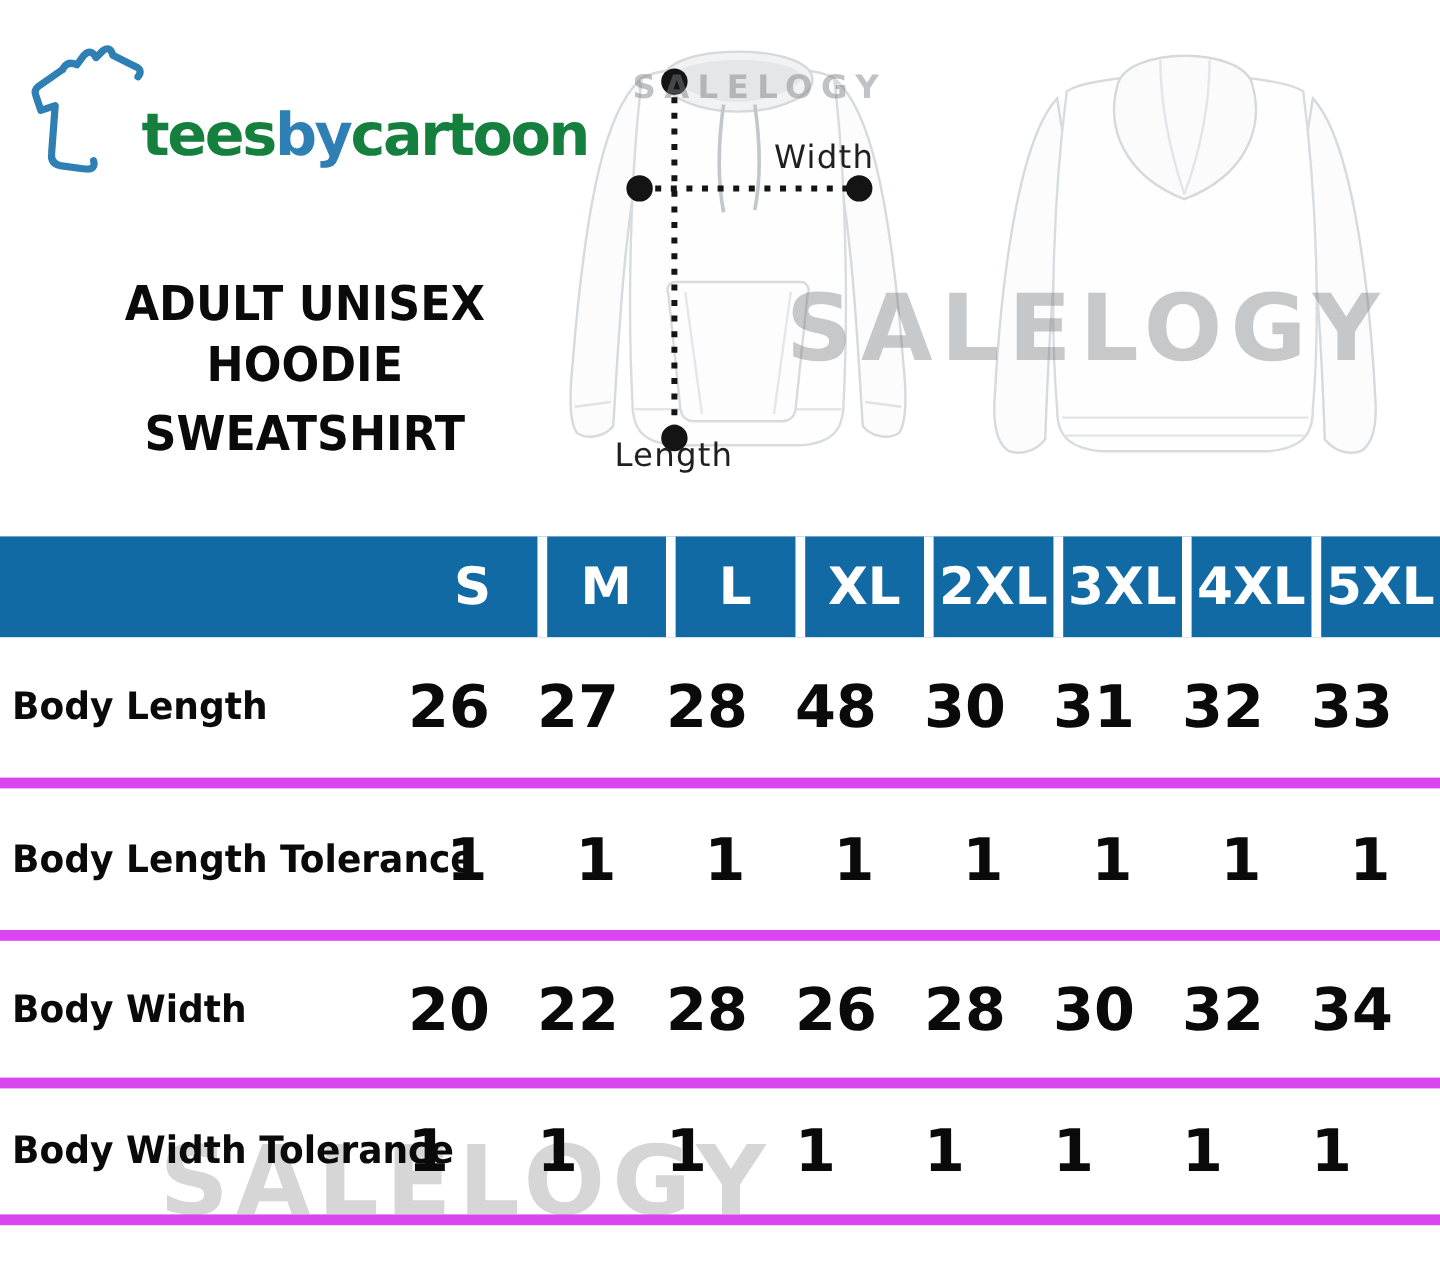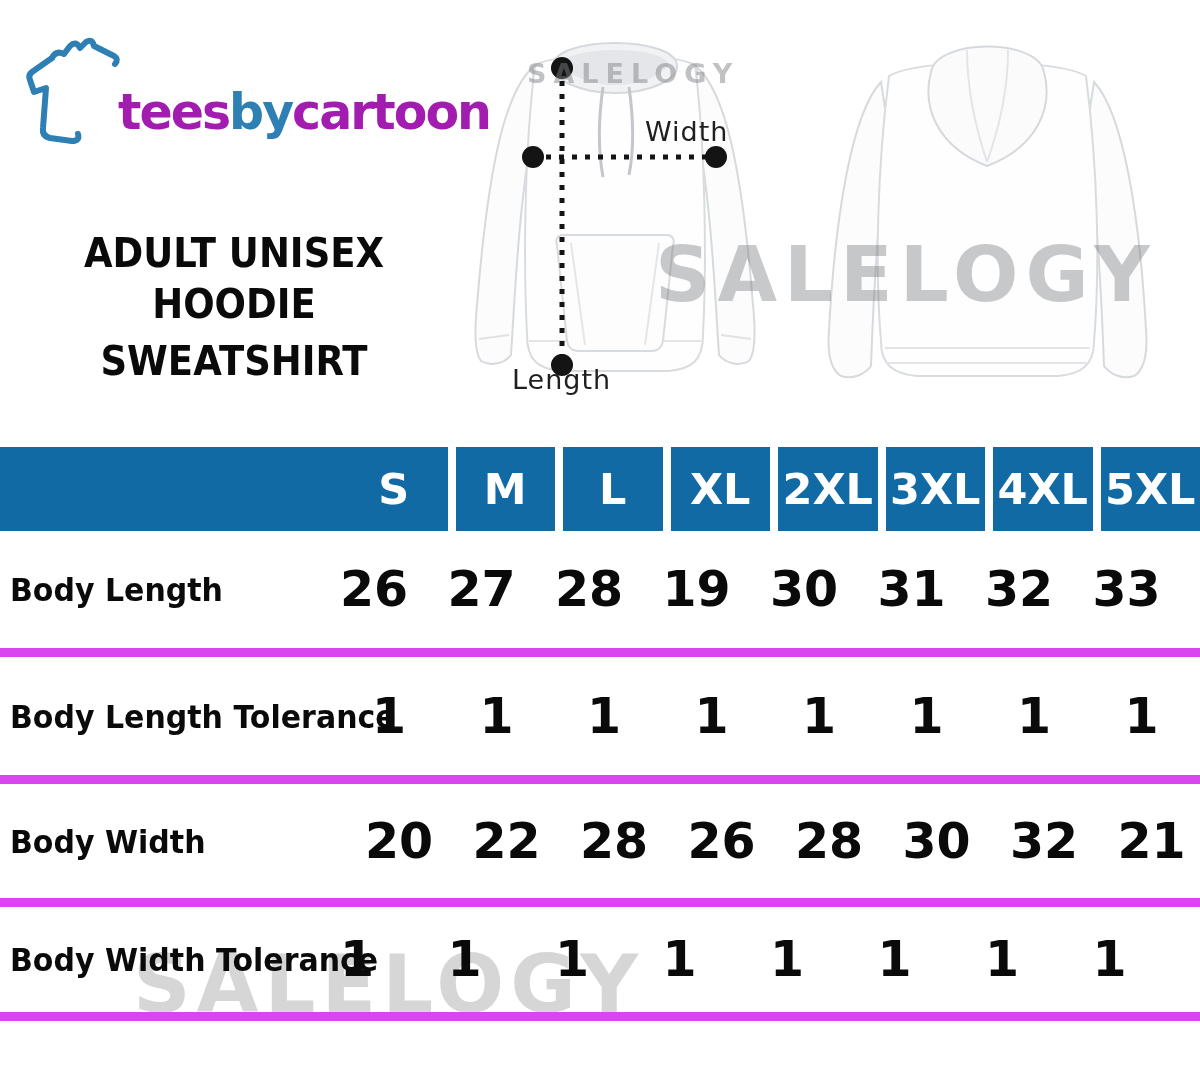--- a/index.html
+++ b/index.html
@@ -7,24 +7,24 @@
     position:relative;width:1200px;height:1067px;overflow:hidden;background:#ffffff;
     font-family:"DejaVu Sans","Liberation Sans",sans-serif;
   }
   
   .logo{position:absolute;left:22px;top:28px;width:450px;height:120px;}
   .logo svg{position:absolute;left:0;top:-2px;}
   .logo-text{
     position:absolute;left:96px;top:56px;font-size:49px;font-weight:bold;
     letter-spacing:-2px;white-space:nowrap;
   }
-  .lg-teal{color:#a21caf;} .lg-blue{color:#2e7fb4;}
+  .lg-teal{color:#15803d;} .lg-blue{color:#2e7fb4;}
   
   .title{
-    position:absolute;left:24px;top:228px;width:420px;text-align:center;
+    position:absolute;left:44px;top:228px;width:420px;text-align:center;
     font-weight:bold;color:#0a0a0a;font-size:37px;line-height:1.42;
     letter-spacing:0px;
   }
   .title .t-line{transform:scaleY(1.08);}
   
   .hoodie-front{position:absolute;left:455px;top:5px;width:320px;height:405px;}
   .hoodie-back{position:absolute;left:815px;top:10px;width:345px;height:400px;}
   
   .meas-label{
     position:absolute;color:#1f1f1f;font-size:27px;font-weight:normal;
@@ -43,21 +43,21 @@
     display:grid;grid-template-columns:340px repeat(8,1fr);
     height:84px;width:1200px;
   }
   .hdr-cell{
     background:#126aa5;color:#ffffff;display:flex;align-items:center;justify-content:center;
     font-size:43px;font-weight:bold;box-sizing:border-box;
   }
   .hdr-cell.sep{border-left:8px solid #ffffff;}
   .trow{display:grid;grid-template-columns:340px repeat(8,1fr);
     align-items:center;border-bottom:9px solid #d946ef;box-sizing:border-box;}
-  .trow0{height:126px;} .trow1{height:127px;gap:32px;} .trow2{height:123px;gap:25px;} .trow3{height:114px;}
+  .trow0{height:126px;} .trow1{height:127px;gap:32px;} .trow2{height:123px;} .trow3{height:114px;}
   .tlabel{
     padding-left:10px;font-size:30px;font-weight:bold;color:#0a0a0a;white-space:nowrap;
     transform:scaleY(1.05);
   }
   .tval{font-size:49px;font-weight:bold;color:#0a0a0a;}
 </style>
 </head>
 <body>
 
 <div id="canvas">
@@ -137,21 +137,21 @@
         <div class="hdr-cell sep">3XL</div>
         <div class="hdr-cell sep">4XL</div>
         <div class="hdr-cell sep">5XL</div>
       </div>
     <div>
         <div class="trow trow0">
           <div class="tlabel">Body Length</div>
           <div class="tval">26</div>
           <div class="tval">27</div>
           <div class="tval">28</div>
-          <div class="tval">19</div>
+          <div class="tval">48</div>
           <div class="tval">30</div>
           <div class="tval">31</div>
           <div class="tval">32</div>
           <div class="tval">33</div>
         </div>
         <div class="trow trow1">
           <div class="tlabel">Body Length Tolerance</div>
           <div class="tval">1</div>
           <div class="tval">1</div>
           <div class="tval">1</div>
@@ -163,21 +163,21 @@
         </div>
         <div class="trow trow2">
           <div class="tlabel">Body Width</div>
           <div class="tval">20</div>
           <div class="tval">22</div>
           <div class="tval">28</div>
           <div class="tval">26</div>
           <div class="tval">28</div>
           <div class="tval">30</div>
           <div class="tval">32</div>
-          <div class="tval">21</div>
+          <div class="tval">34</div>
         </div>
         <div class="trow trow3">
           <div class="tlabel">Body Width Tolerance</div>
           <div class="tval">1</div>
           <div class="tval">1</div>
           <div class="tval">1</div>
           <div class="tval">1</div>
           <div class="tval">1</div>
           <div class="tval">1</div>
           <div class="tval">1</div>

